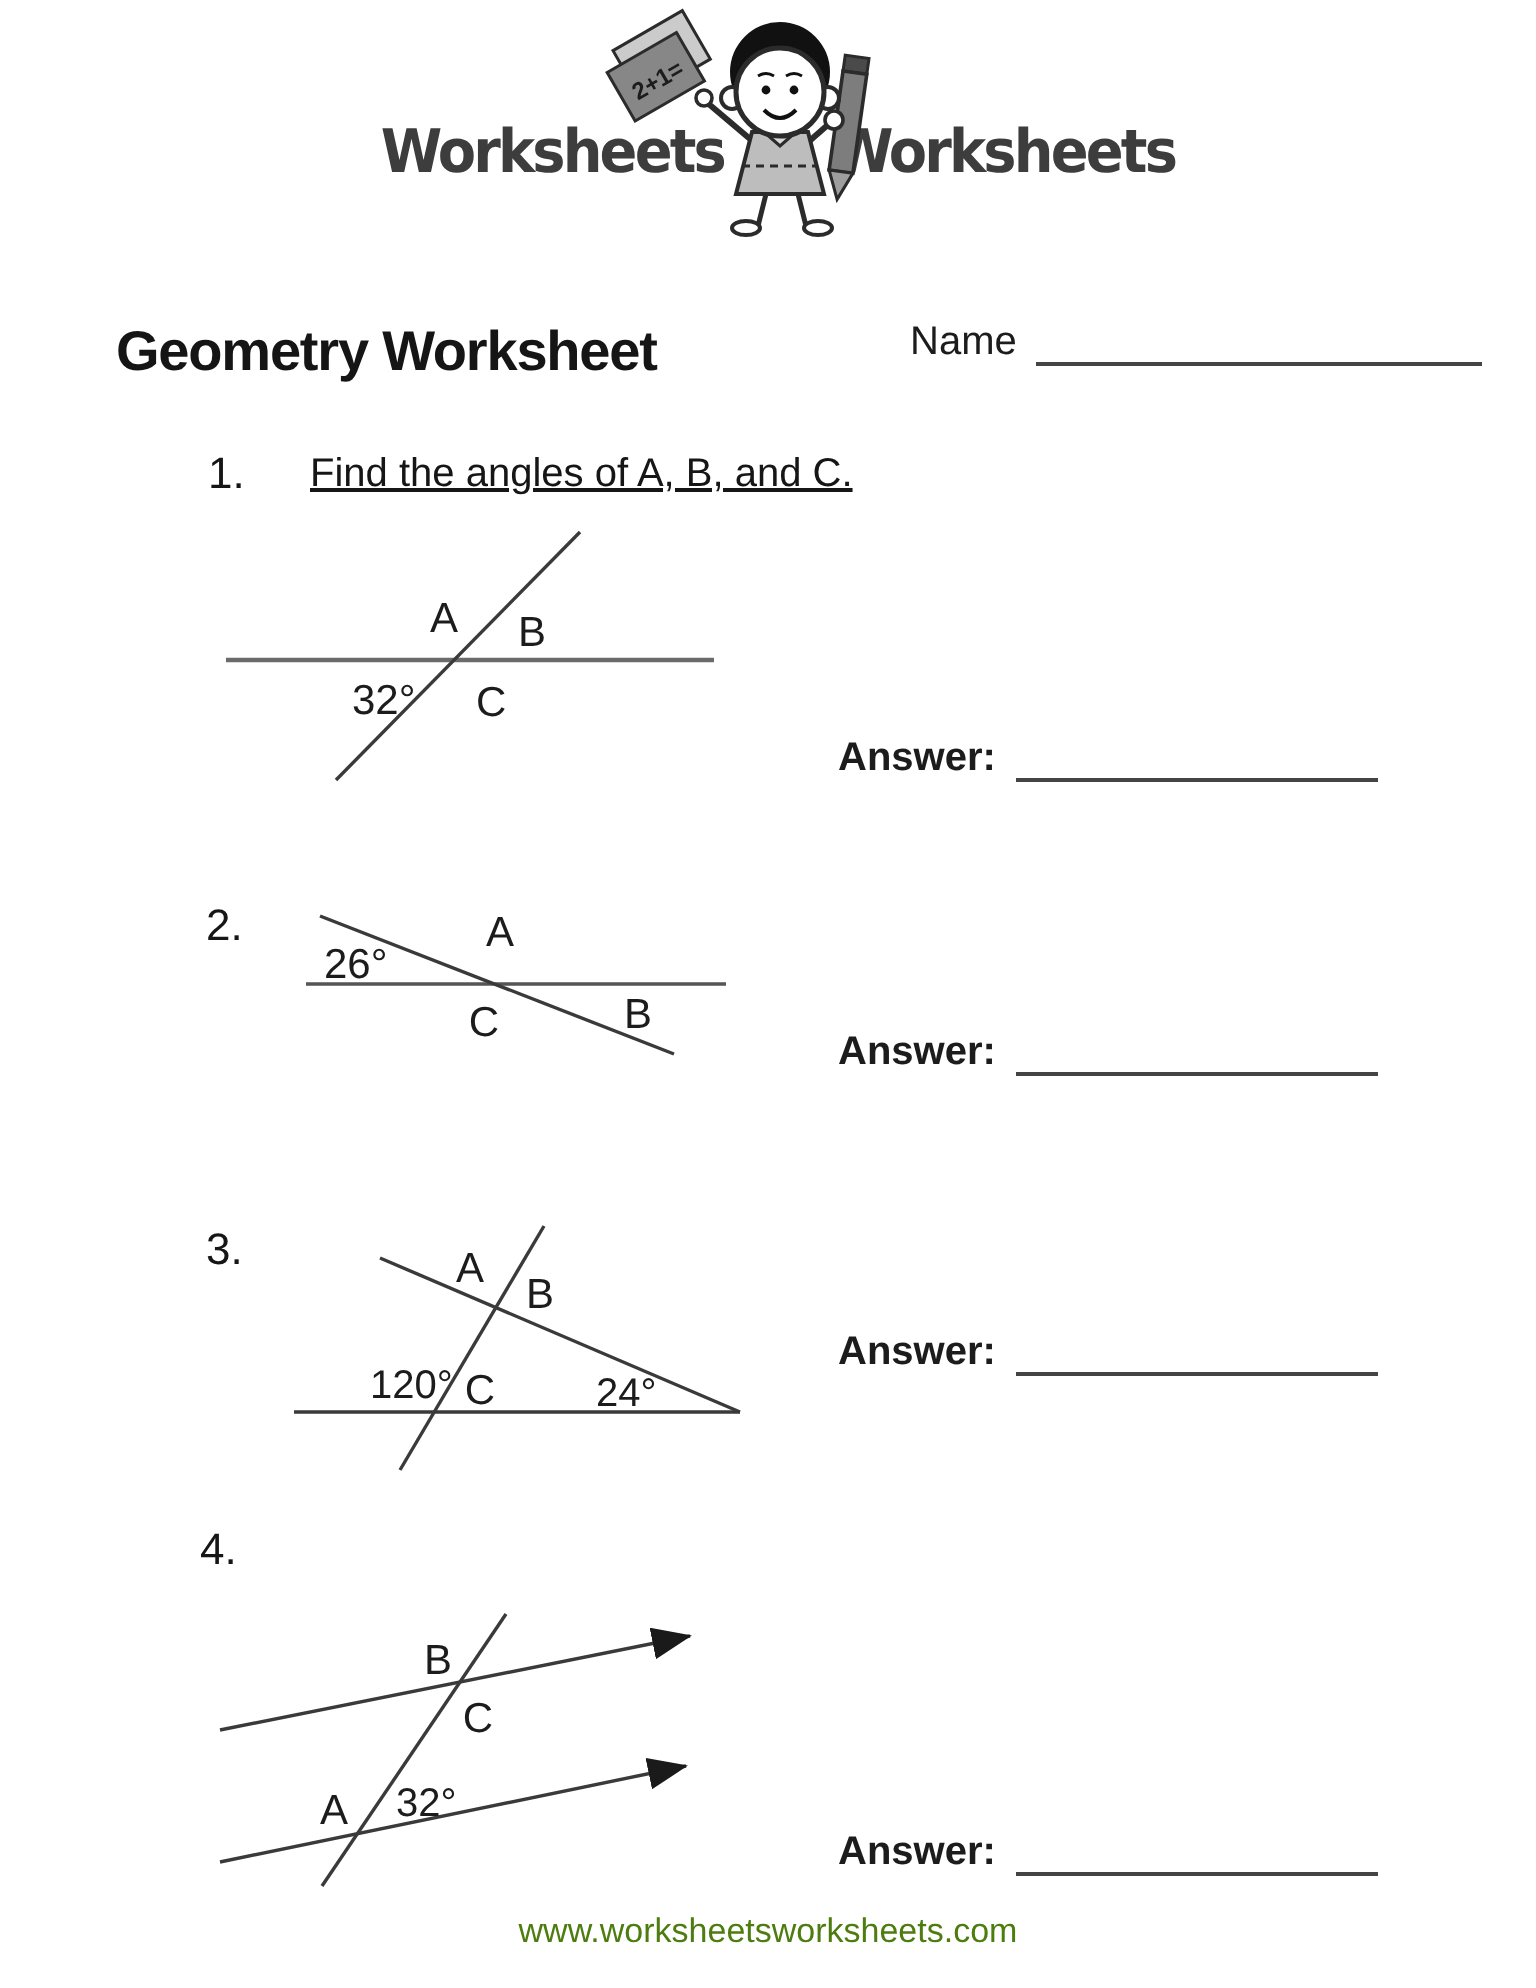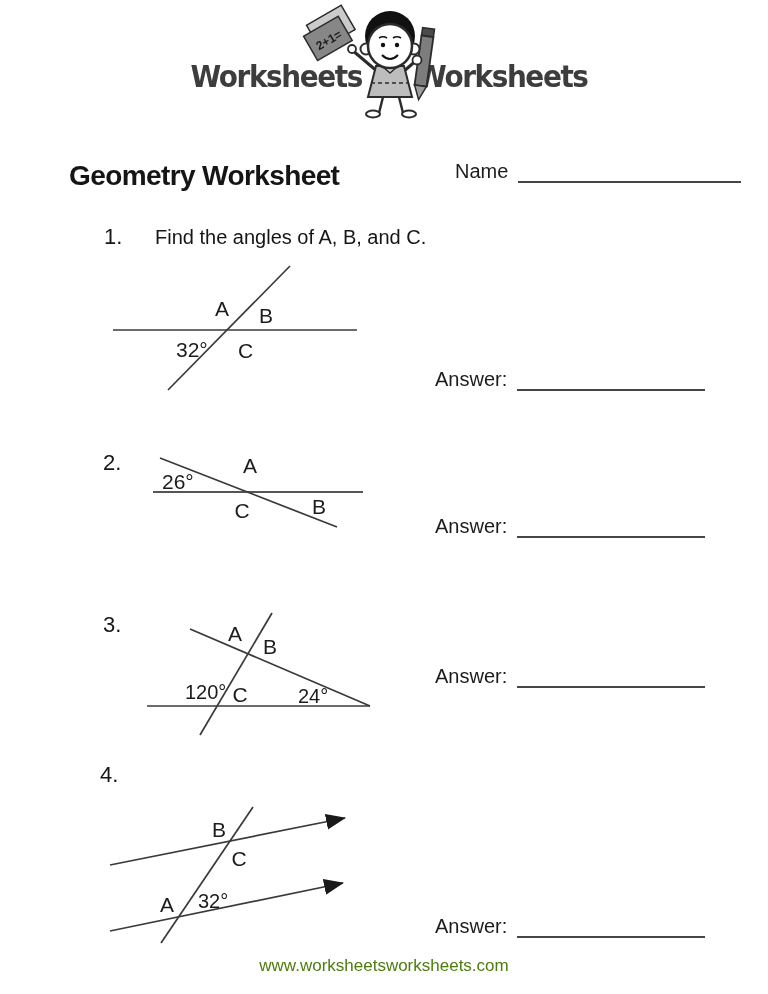--- a/index.html
+++ b/index.html
@@ -15,31 +15,31 @@
     font-family:"DejaVu Sans",sans-serif;font-weight:bold;font-size:30px;
     color:#3d3d3d;letter-spacing:-1.5px;white-space:nowrap;
   }
   .logo-left{left:170px;top:59px;width:192px;text-align:right;transform:scaleX(.93);transform-origin:right;}
   .logo-right{left:416px;top:59px;transform:scaleX(.93);transform-origin:left;}
   .logo-boy{left:300px;top:2px;}
 
   
   .page-title{
     left:58px;top:160px;font-size:28px;font-weight:600;color:#151515;
-    letter-spacing:-.6px;white-space:nowrap;margin-left:11px;
+    letter-spacing:-.6px;white-space:nowrap;
   }
   .field-row{display:flex;align-items:flex-end;font-size:20px;}
   .field-row .lbl{white-space:nowrap;margin-right:10px;}
   .field-row .blank{flex:1;border-bottom:2px solid #454545;height:1.15em;}
   .name-row{left:455px;top:158px;width:286px;}
 
   
   .prob-num{font-size:22px;color:#161616;}
-  .instruction{font-size:20px;color:#161616;}
-  .answer-row{left:435px;width:270px;}
+  .instruction{font-size:20px;color:#161616;text-decoration:underline;}
+  .answer-row{left:419px;width:270px;font-weight:bold;}
   svg text{font-family:"Liberation Sans","DejaVu Sans",sans-serif;fill:#1c1c1c;}
 
   
   .footer{left:0;top:956px;width:768px;text-align:center;font-size:17px;color:#4d7c0f;}
 </style>
 </head>
 <body>
 
 <div class="abs logo-text logo-left">Worksheets</div>
 <div class="abs logo-text logo-right">Worksheets</div>

